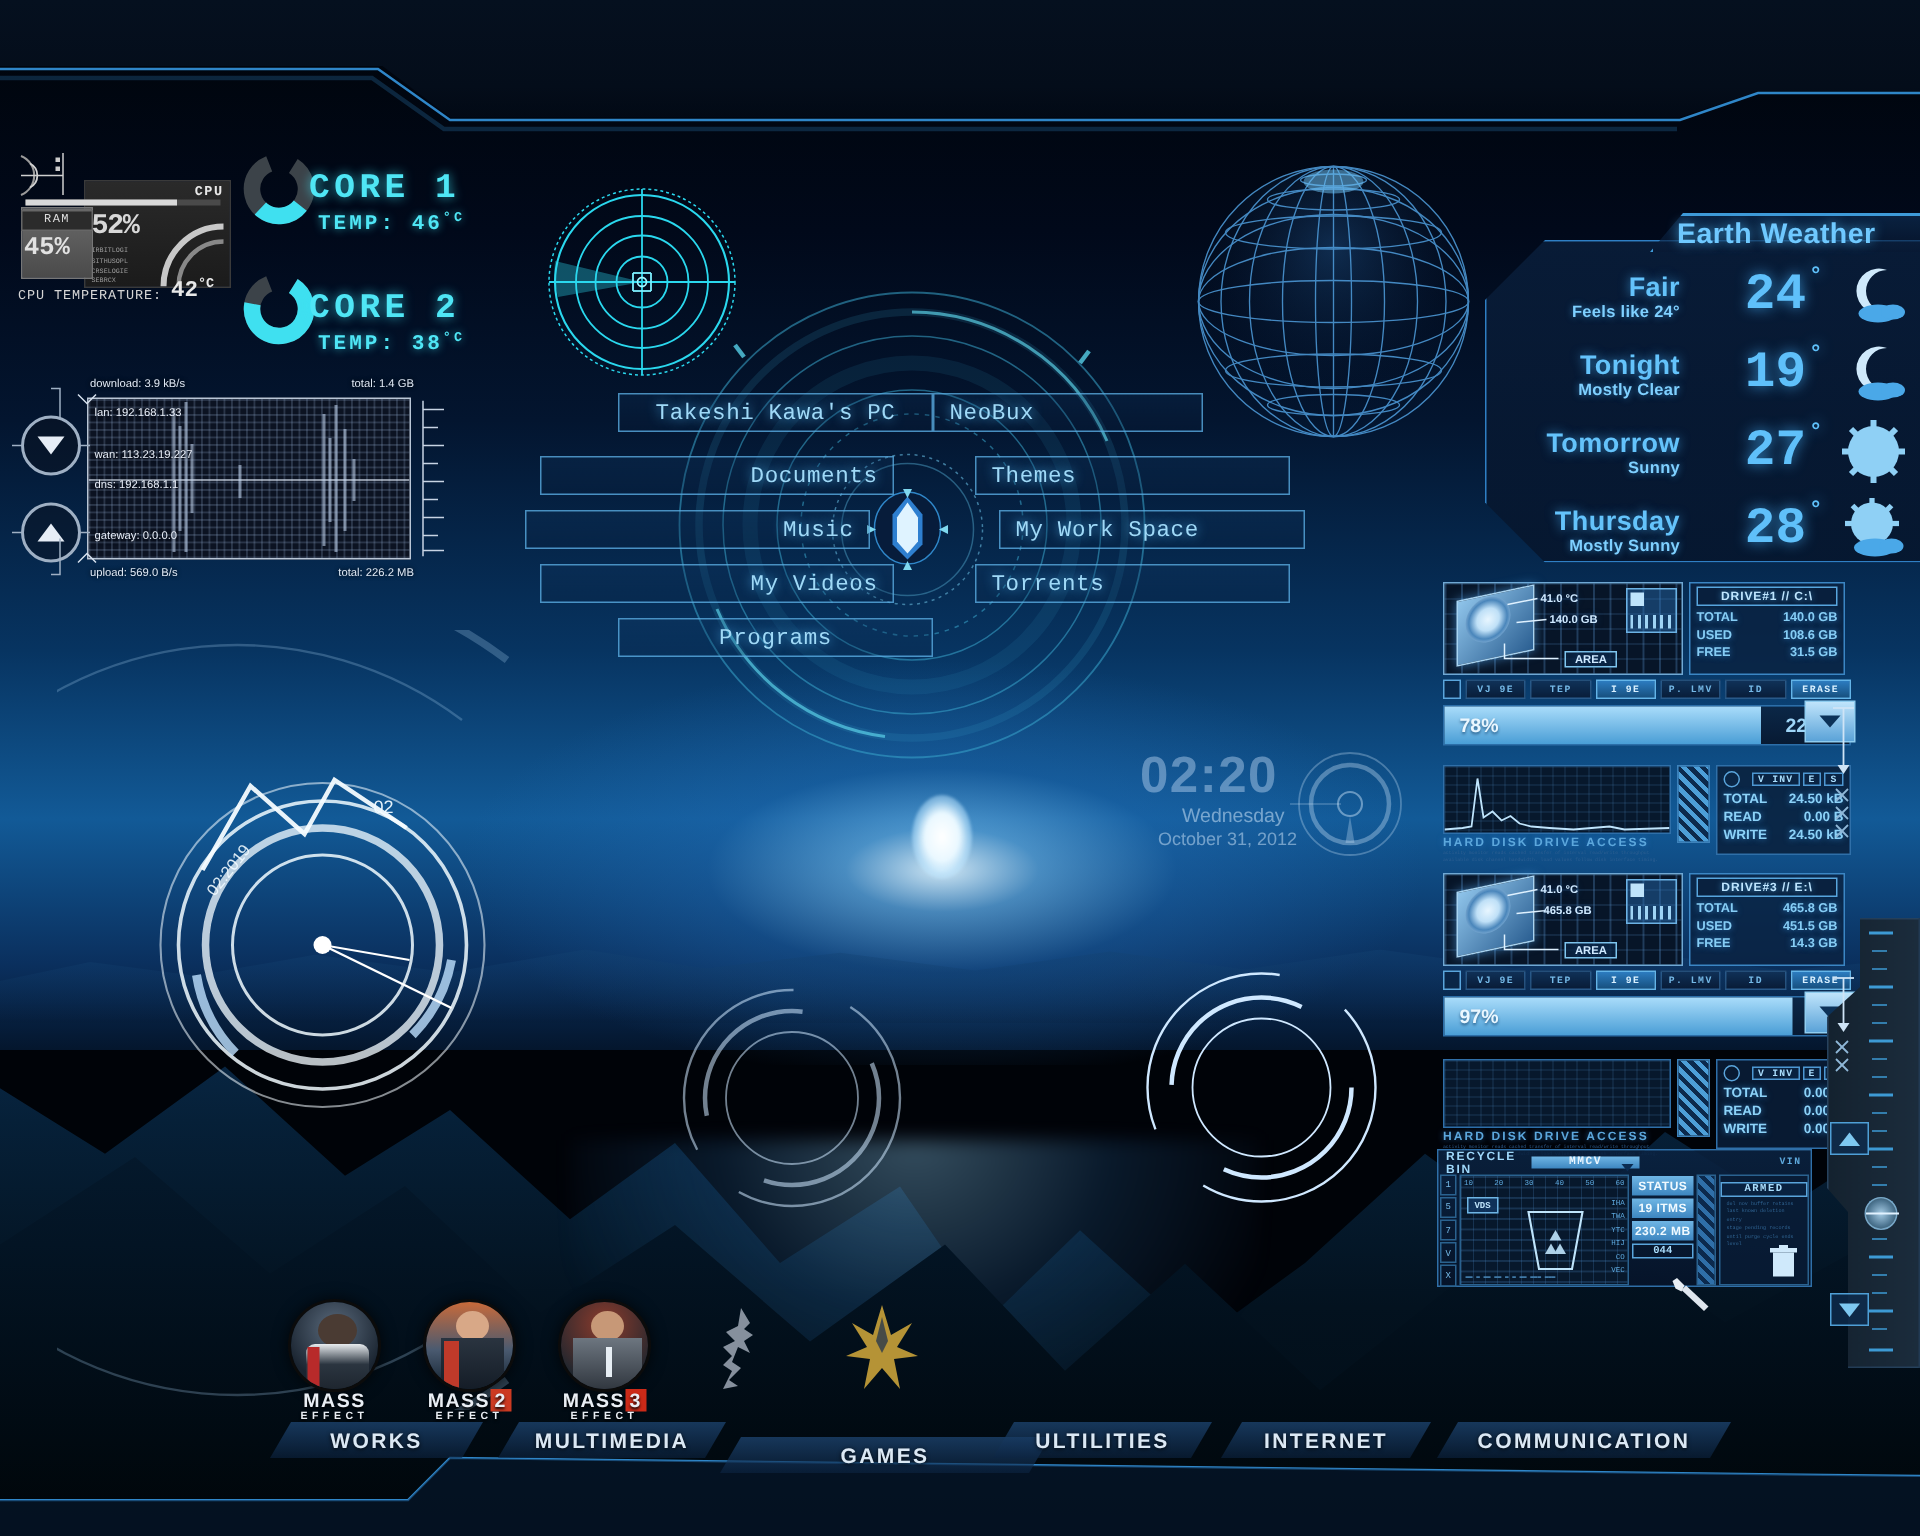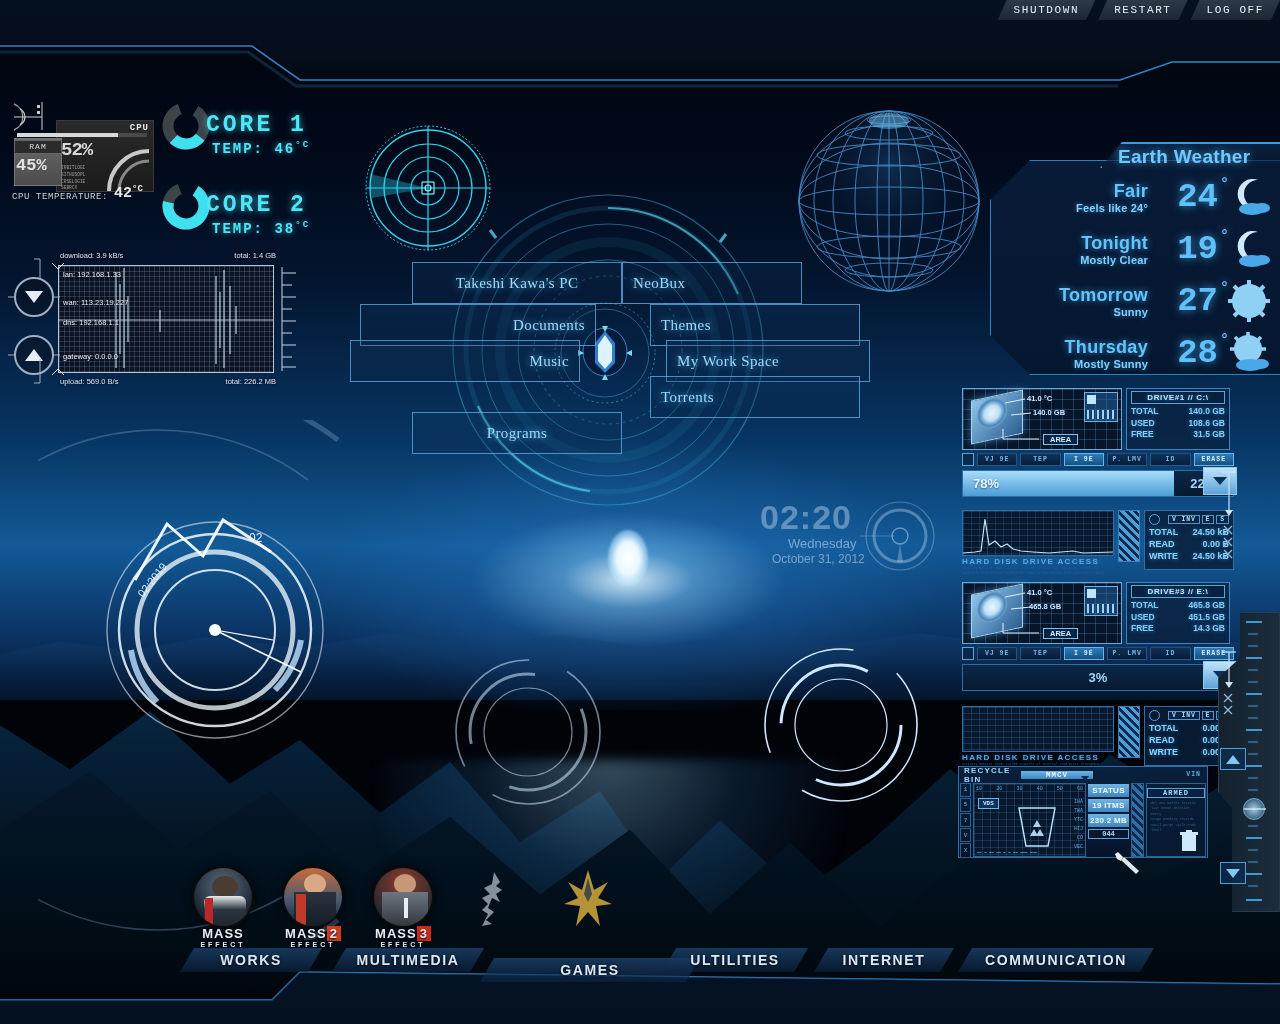--- a/index.html
+++ b/index.html
@@ -143,38 +143,38 @@
     position:absolute; left:1118px; top:146px; height:24px;
     color:#6fc9ff; font-size:19px; font-weight:bold; letter-spacing:.3px;
     font-family:"Liberation Sans",sans-serif; text-shadow:0 0 8px rgba(80,190,255,.8);
   }
   .weather-tab {
     position:absolute; left:1100px; top:142px; width:180px; height:26px;
     border-top:2px solid #3e9ad8; border-left:2px solid #3e9ad8;
     clip-path: polygon(22px 0, 180px 0, 180px 26px, 0 26px);
     background:linear-gradient(180deg,rgba(12,40,74,.8),rgba(8,24,50,.6));
   }
-  .wrow { position:absolute; right:8px; display:flex; align-items:center; gap:8px; }
+  .wrow { position:absolute; right:8px; display:flex; align-items:center; gap:22px; }
   .wtext { text-align:right; }
   .wday { color:#64c3fb; font-size:18px; font-weight:bold; letter-spacing:.3px;
     text-shadow:0 0 7px rgba(70,180,255,.7); font-family:"Liberation Sans",sans-serif;}
   .wdesc { color:#7fd0ff; font-size:11px; font-weight:bold; letter-spacing:.2px;
     text-shadow:0 0 5px rgba(70,180,255,.6); font-family:"Liberation Sans",sans-serif;}
   .wtemp { color:#5fc0fa; font-size:34px; font-weight:bold;
     font-family:"Liberation Mono",monospace;
     text-shadow:0 0 9px rgba(70,180,255,.75); position:relative; width:62px; text-align:right;}
   .wdeg { position:absolute; top:-2px; right:-11px; font-size:15px; }
   .wicon { width:46px; height:42px; position:relative; }
 
   
   .menu { position:absolute; left:350px; top:262px; width:520px; height:176px; }
   .mitem {
-    position:absolute; height:42px; display:flex; align-items:center;
+    position:absolute; height:26px; display:flex; align-items:center;
     color:#9fd9f7; font-size:15px; letter-spacing:.4px;
-    font-family:Liberation Serif, serif;
+    font-family:Liberation Mono, monospace;
     text-shadow:0 0 8px rgba(80,190,255,.85);
     border:1px solid rgba(95,180,235,.75);
     background:linear-gradient(180deg, rgba(16,54,96,.28), rgba(8,28,56,.22));
     cursor:pointer; white-space:nowrap;
   }
   .mitem.l { justify-content:flex-end; padding-right:10px; }
   .mitem.r { justify-content:flex-start; padding-left:10px;text-align:right; }
   .mitem.c { justify-content:center; }
 
   
@@ -381,25 +381,20 @@
   <div class="frame-top"></div>
   <svg style="position:absolute;left:0;top:0;width:1280px;height:100px">
     <polyline points="0,46 252,46 300,80 1120,80 1172,62 1280,62" fill="none" stroke="#2f86c8" stroke-width="1.6"></polyline>
     <polyline points="0,52 248,52 296,86 1118,86" fill="none" stroke="rgba(47,134,200,.25)" stroke-width="3"></polyline>
   </svg>
   <svg style="position:absolute;left:0;bottom:0;width:1280px;height:70px">
     <polyline points="0,46 272,46 300,18 1280,30" fill="none" stroke="#2f86c8" stroke-width="1.5"></polyline>
     <polygon points="300,18 1280,30 1280,70 0,70 0,46 272,46" fill="rgba(7,28,52,.55)"></polygon>
   </svg>
 
-  <div class="powerbar">
-    <div class="pwr">SHUTDOWN</div>
-    <div class="pwr">RESTART</div>
-    <div class="pwr">LOG OFF</div>
-  </div>
 
   <div class="cpu-widget">
     <svg class="cpu-corner" viewBox="0 0 44 34">
       <path d="M2 4 A14 14 0 0 1 2 30" fill="none" stroke="#9a9a9a" stroke-width="1.4"></path>
       <path d="M8 9 A9 9 0 0 1 8 25" fill="none" stroke="#d2d2d2" stroke-width="1.2"></path>
       <line x1="2" y1="17" x2="30" y2="17" stroke="#cfcfcf" stroke-width="1"></line>
       <line x1="30" y1="2" x2="30" y2="30" stroke="#cfcfcf" stroke-width="1"></line>
       <rect x="25" y="5" width="3" height="3" fill="#ccc"></rect>
       <rect x="25" y="11" width="3" height="3" fill="#ccc"></rect>
     </svg>
@@ -529,20 +524,21 @@
   <div class="menu">
     <div class="mitem c" style="left:62px; top:0; width:210px;">Takeshi Kawa's PC</div>
     <div class="mitem r" style="left:272px; top:0; width:180px;">NeoBux</div>
 
     <div class="mitem l" style="left:10px; top:42px; width:236px;">Documents</div>
     <div class="mitem r" style="left:300px; top:42px; width:210px;">Themes</div>
 
     <div class="mitem l" style="left:0; top:78px; width:230px;">Music</div>
     <div class="mitem r" style="left:316px; top:78px; width:204px;">My Work Space</div>
 
+    <div class="mitem l" style="left:10px; top:114px; width:236px;">My Videos</div>
     <div class="mitem c" style="left:62px; top:150px; width:210px;">Programs</div>
 
     <div class="mitem r" style="left:300px; top:114px; width:210px;">Torrents</div>
   </div>
 
   <div class="net">
     <div class="net-txt" style="left:52px; top:6px;">download: 3.9 kB/s</div>
     <div class="net-txt" style="right:22px; top:6px;">total: 1.4 GB</div>
     <div class="net-graph">
       <svg width="214" height="106" style="position:absolute;left:0;top:0">
@@ -803,20 +799,21 @@
     <div class="drive-btns">
       <div style="width:12px;border:1px solid #5aa5dc;background:rgba(10,36,68,.8)"></div>
       <div class="dbtn">VJ 9E</div>
       <div class="dbtn">TEP</div>
       <div class="dbtn on">I 9E</div>
       <div class="dbtn">P. LMV</div>
       <div class="dbtn">ID</div>
       <div class="dbtn on">ERASE</div>
     </div>
     <div class="drive-bar">
+      <div class="drive-used" style="width:86%">97%</div>
       <div class="drive-free">3%</div>
       <div class="drive-drop">
         <div style="border-left:7px solid transparent;border-right:7px solid transparent;border-top:8px solid #0d3258"></div>
       </div>
     </div>
   </div>
 
   <div class="hdda" style="left:962px; top:706px;">
     <div style="position:relative">
       <div class="hdda-graph"></div>

